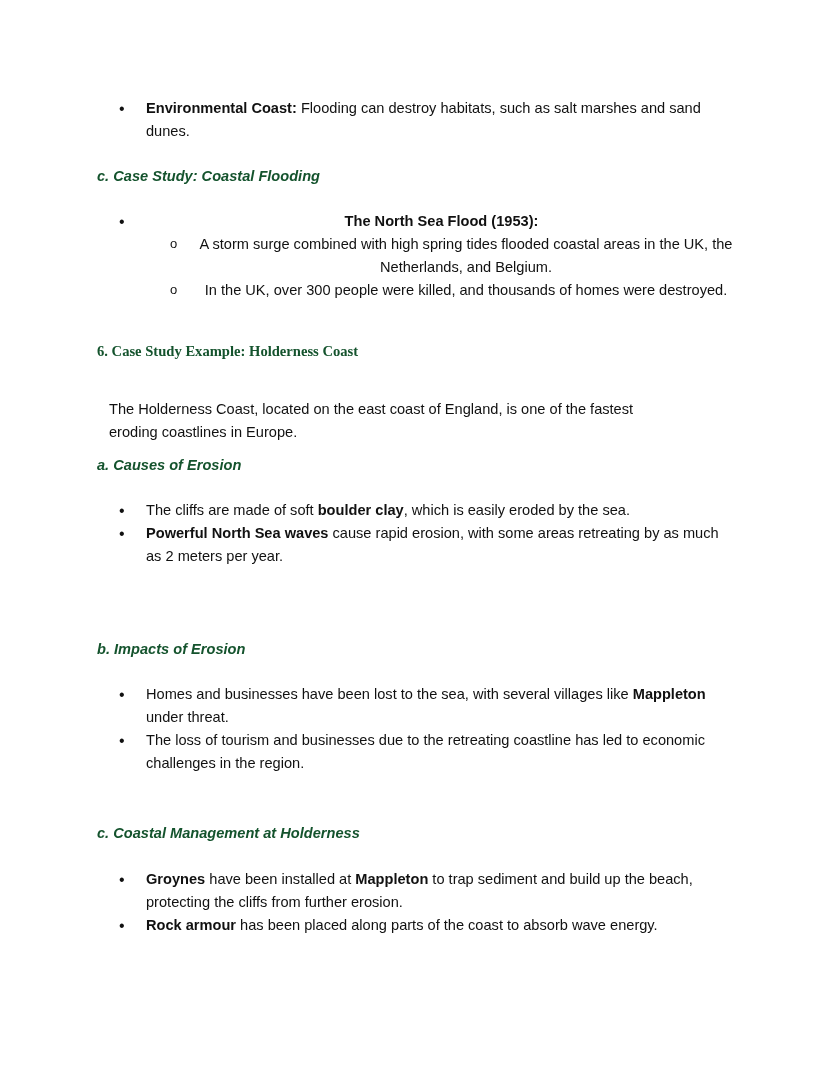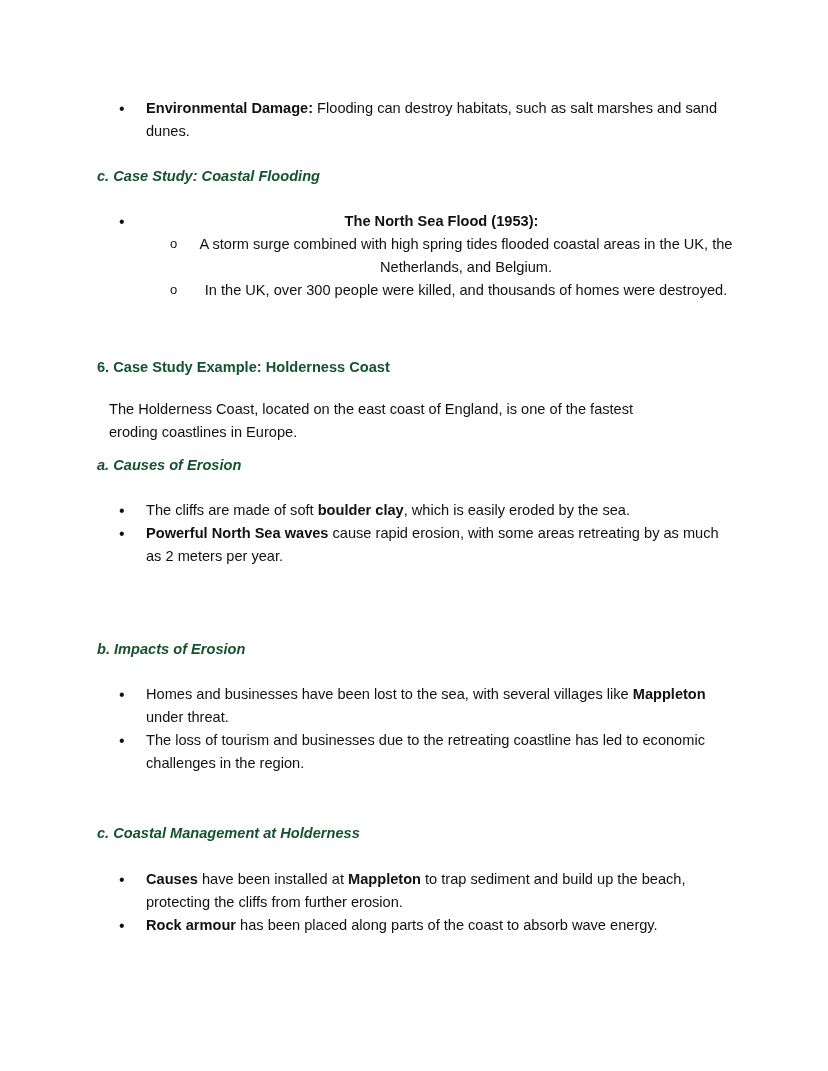--- a/index.html
+++ b/index.html
@@ -27,39 +27,39 @@
     b { font-weight: bold; }
     p { margin: 12px; }
   </style>
 </head>
 <body>
 
 <div class="page">
 
   <div class="block" style="top:97px;">
     <ul class="bul">
-      <li><b>Environmental Damage:</b><span> Flooding can destroy habitats, such as salt marshes and sand dunes.</span></li>
+      <li><b>Environmental Coast:</b><span> Flooding can destroy habitats, such as salt marshes and sand dunes.</span></li>
     </ul>
   </div>
 
   <div class="block h h-italic" style="top:165px;">c. Case Study: Coastal Flooding</div>
 
   <div class="block" style="top:210px;text-align:center;">
     <ul class="bul">
       <li>
         <b>The North Sea Flood (1953):</b>
         <ul class="sub">
           <li>A storm surge combined with high spring tides flooded coastal areas in the UK, the Netherlands, and Belgium.</li>
           <li>In the UK, over 300 people were killed, and thousands of homes were destroyed.</li>
         </ul>
       </li>
     </ul>
   </div>
 
-  <div class="block h" style="top:356px;">6. Case Study Example: Holderness Coast</div>
+  <div class="block h" style="top:340px;font-family:Liberation Serif, serif;">6. Case Study Example: Holderness Coast</div>
 
   <div class="block" style="top:386px; width:600px;">
     <p>The Holderness Coast, located on the east coast of England, is one of the fastest eroding coastlines in Europe.</p>
   </div>
 
   <div class="block h h-italic" style="top:454px;">a. Causes of Erosion</div>
 
   <div class="block" style="top:499px;">
     <ul class="bul">
       <li><span>The cliffs are made of soft </span><b>boulder clay</b><span>, which is easily eroded by the sea.</span></li>
@@ -73,18 +73,18 @@
     <ul class="bul">
       <li><span>Homes and businesses have been lost to the sea, with several villages like </span><b>Mappleton</b><span> under threat.</span></li>
       <li>The loss of tourism and businesses due to the retreating coastline has led to economic challenges in the region.</li>
     </ul>
   </div>
 
   <div class="block h h-italic" style="top:822px;">c. Coastal Management at Holderness</div>
 
   <div class="block" style="top:868px;">
     <ul class="bul">
-      <li><b>Causes</b><span> have been installed at </span><b>Mappleton</b><span> to trap sediment and build up the beach, protecting the cliffs from further erosion.</span></li>
+      <li><b>Groynes</b><span> have been installed at </span><b>Mappleton</b><span> to trap sediment and build up the beach, protecting the cliffs from further erosion.</span></li>
       <li><b>Rock armour</b><span> has been placed along parts of the coast to absorb wave energy.</span></li>
     </ul>
   </div>
 
 </div>
 
 </body></html>

